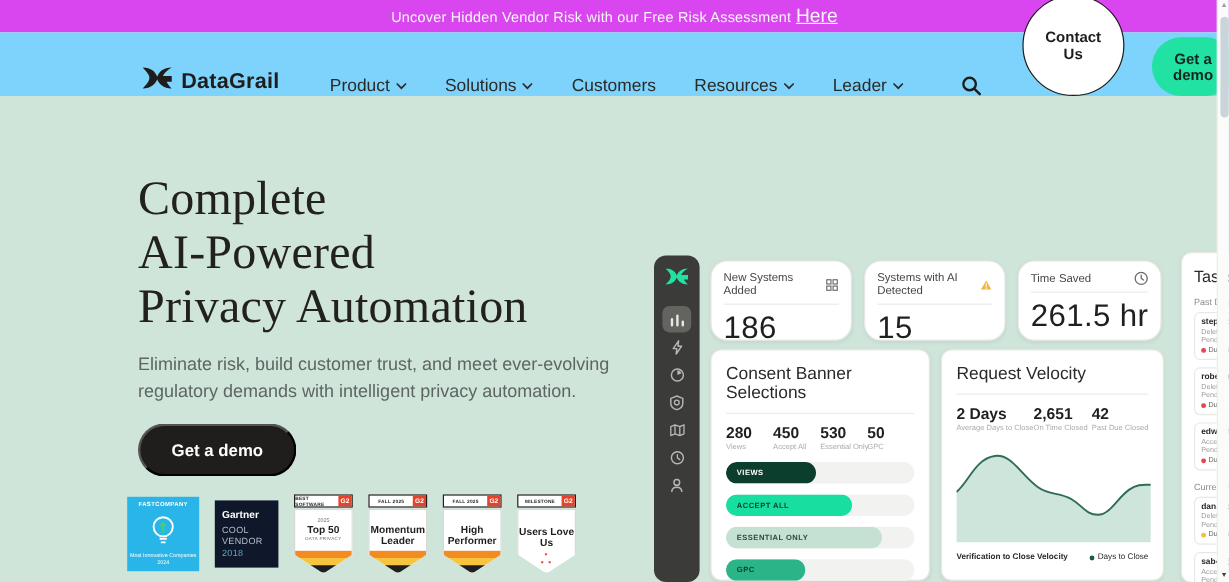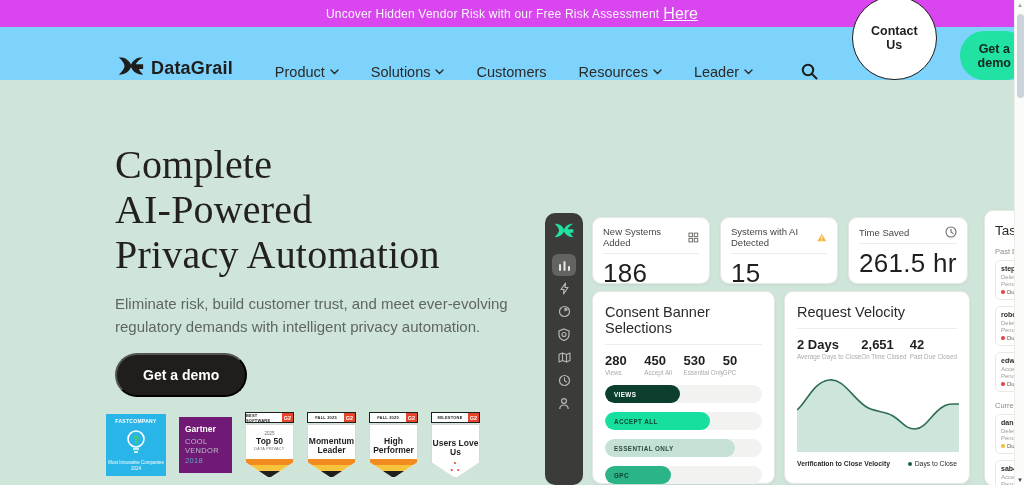--- a/index.html
+++ b/index.html
@@ -34,21 +34,21 @@
               line-height:1.55; color:#5e6662; }
   .hero-cta { position:absolute; left:115px; top:273px; background:#1f1e1c; color:#fff;
               padding:12px 26px; font-size:14px; }
 
   
   .badges { position:absolute; left:106px; top:332px; display:flex; align-items:center; gap:13px; }
   .badge-fc { width:60px; height:62px; background:#29b5e8; color:#fff; display:flex; flex-direction:column;
               align-items:center; justify-content:space-between; padding:4px 2px; text-align:center; }
   .badge-fc .t { font-size:5px; font-weight:bold; letter-spacing:.3px; }
   .badge-fc .b { font-size:4.5px; line-height:1.3; }
-  .badge-gart { width:53px; height:56px; background:#701a75; padding:7px 6px; }
+  .badge-gart { width:53px; height:56px; background:#0f172a; padding:7px 6px; }
   .badge-gart .g { color:#fff; font-size:8.5px; font-weight:bold; }
   .badge-gart .cv { color:#b8bdc9; font-size:7.5px; line-height:1.25; margin-top:3px; letter-spacing:.3px; }
   .badge-gart .y { color:#5aa7c7; font-size:7.5px; }
   .g2badge { width:49px; height:66px; position:relative; }
   .g2head { display:flex; height:11px; border:1px solid #1f1f1f; background:#fff; align-items:stretch; }
   .g2head .hl { flex:1; font-size:4px; font-weight:bold; color:#1f1f1f; display:flex;
                 align-items:center; justify-content:center; letter-spacing:.2px; }
   .g2head .hg { width:11px; background:#e4442c; color:#fff; font-size:5.5px; font-weight:bold;
                 display:flex; align-items:center; justify-content:center; }
   .g2shield { position:relative; height:54px; margin-top:1px; background:#fff;
@@ -69,21 +69,21 @@
   .card { background:#fff; border:1px solid #e7e7e3; border-radius:9px;
           box-shadow:0 1px 3px rgba(20,40,30,.06); position:absolute; }
 
   .side { left:0; top:3px; width:38px; height:272px; background:#3b3b39; border-radius:10px;
           position:absolute; display:flex; flex-direction:column; align-items:center; padding-top:10px; }
   .side .logo { margin-bottom:12px; }
   .side .ic { width:24px; height:22px; display:flex; align-items:center; justify-content:center;
               margin-bottom:1px; color:#b7b7b3; }
   .side .ic.active { background:#63635f; border-radius:6px; }
 
-  .stat { height:67px; top:7px; padding:8px 10px; }
+  .stat { height:67px; top:7px; padding:8px 10px;border-radius:14px; }
   .stat.s0 { left:47px;  width:118px; }
   .stat.s1 { left:175px; width:118px; }
   .stat.s2 { left:303px; width:120px; }
   .stat-head { display:flex; justify-content:space-between; align-items:center;
                border-bottom:1px solid #ececea; padding-bottom:5px; }
   .stat-label { font-size:9.5px; color:#454542; }
   .stat-value { font-size:26px; color:#1f1f1d; letter-spacing:.3px; margin-top:4px; font-weight:500; }
 
   .consent { left:47px; top:81px; width:183px; height:193px; padding:12px 12px 10px; }
   .panel-title { font-size:14.5px; color:#2a2a28; padding-bottom:8px; border-bottom:1px solid #ececea; }

